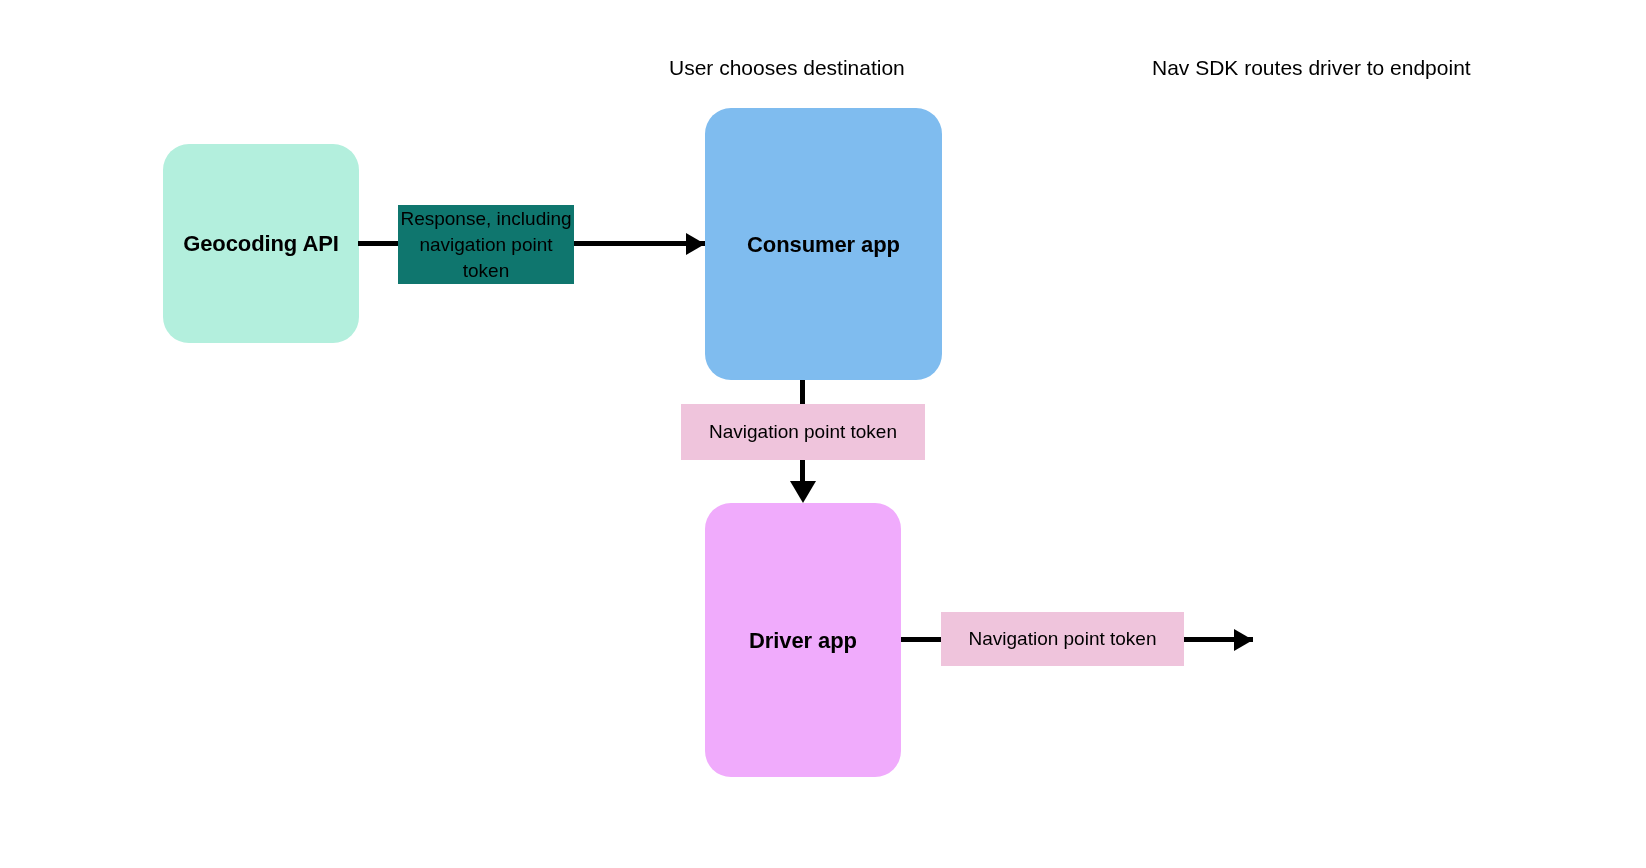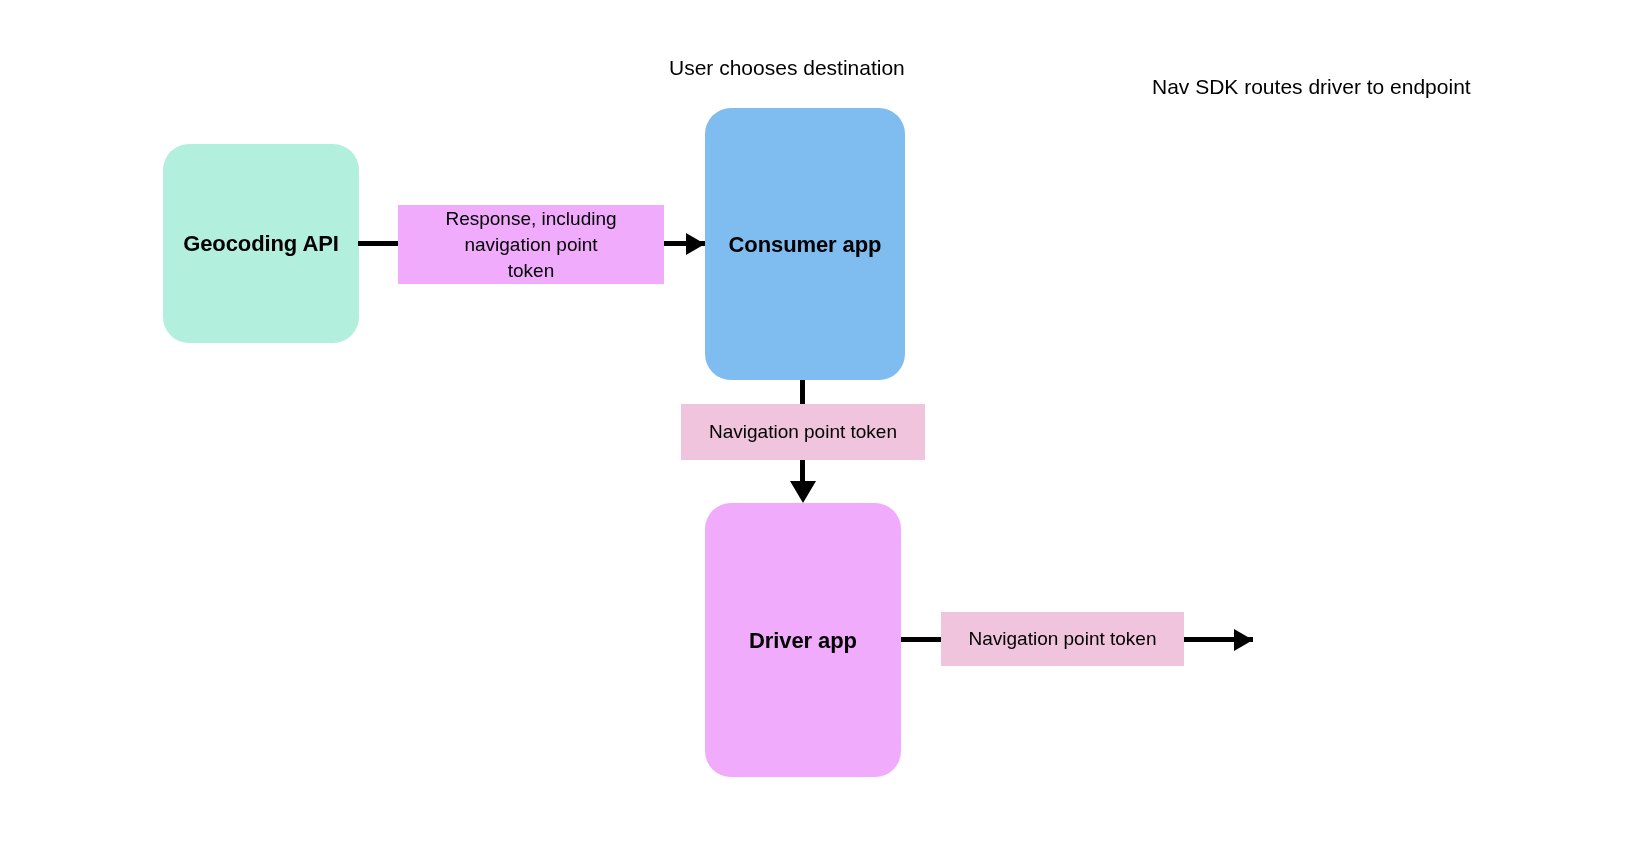--- a/index.html
+++ b/index.html
@@ -98,33 +98,33 @@
   }
 </style>
 </head>
 <body>
 
 <div id="canvas">
 
 
   <div class="col-header" style="left:669px; top:55px;">User chooses destination</div>
 
-  <div class="col-header" style="left:1152px; top:55px;margin-top:19px;">Nav SDK routes driver to endpoint</div>
+  <div class="col-header" style="left:1152px; top:55px;">Nav SDK routes driver to endpoint</div>
 
   <div class="node" style="left:163px; top:144px; width:196px; height:199px; background:#B3EFDD;">
     <span class="node-label">Geocoding API</span>
   </div>
 
   <div class="edge-line-h" style="left:358px; top:241px; width:347px;"></div>
   <div class="arrow-right" style="left:686px; top:233px;"></div>
-  <div class="edge-label" style="left:398px; top:205px; width:266px; height:79px; background:#f0abfc;">
+  <div class="edge-label" style="left:398px; top:205px; width:176px; height:79px; background:#0f766e;">
     <span class="edge-label-text">Response, including<br>navigation point<br>token</span>
   </div>
 
-  <div class="node" style="left:705px; top:108px; width:200px; height:272px; background:#7FBCEF;">
+  <div class="node" style="left:705px; top:108px; width:237px; height:272px; background:#7FBCEF;">
     <span class="node-label">Consumer app</span>
   </div>
 
   <div class="edge-line-v" style="left:800px; top:380px; height:110px;"></div>
   <div class="arrow-down" style="left:790px; top:481px;"></div>
   <div class="edge-label" style="left:681px; top:404px; width:244px; height:56px; background:#EFC4DC;">
     <span class="edge-label-text">Navigation point token</span>
   </div>
 
   <div class="node" style="left:705px; top:503px; width:196px; height:274px; background:#f0abfc;">

